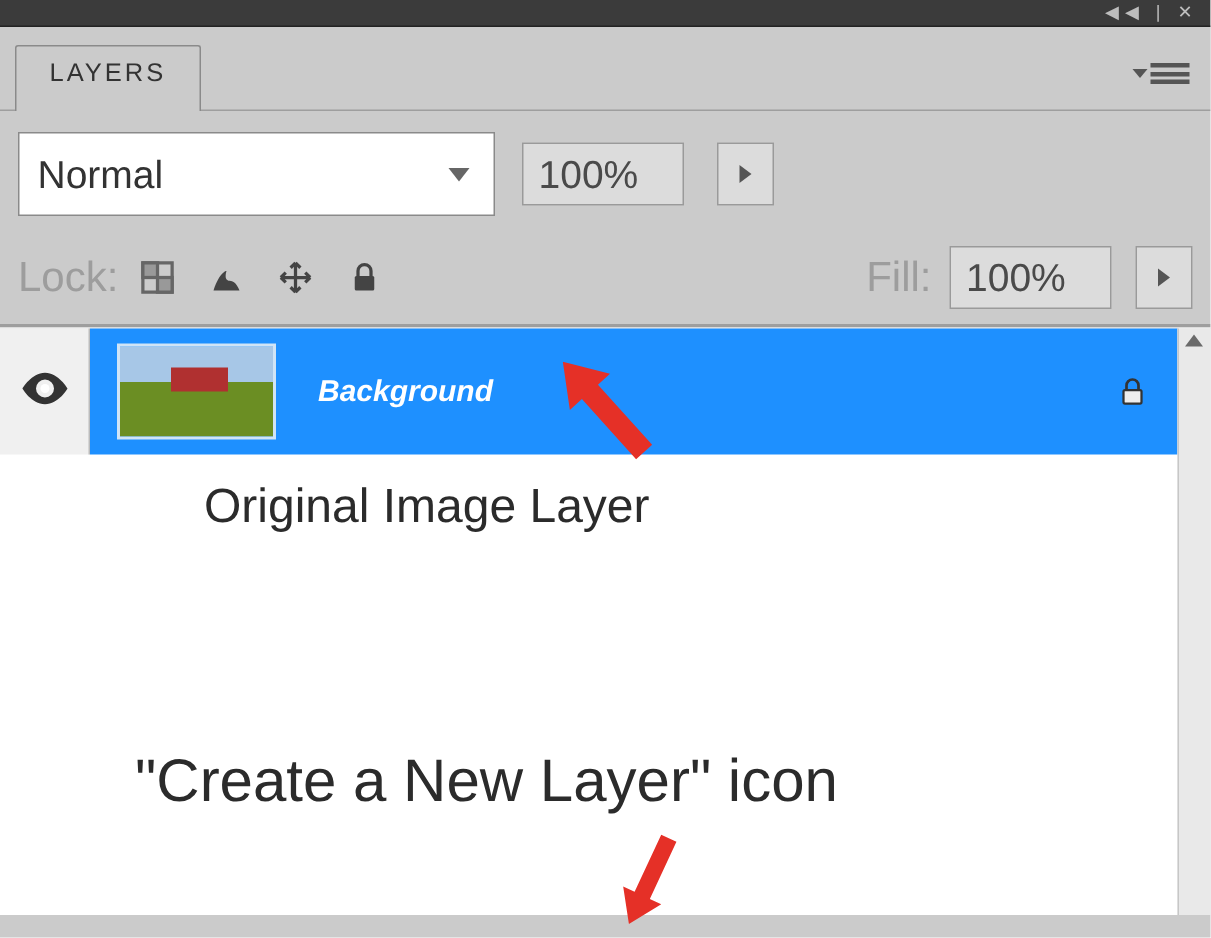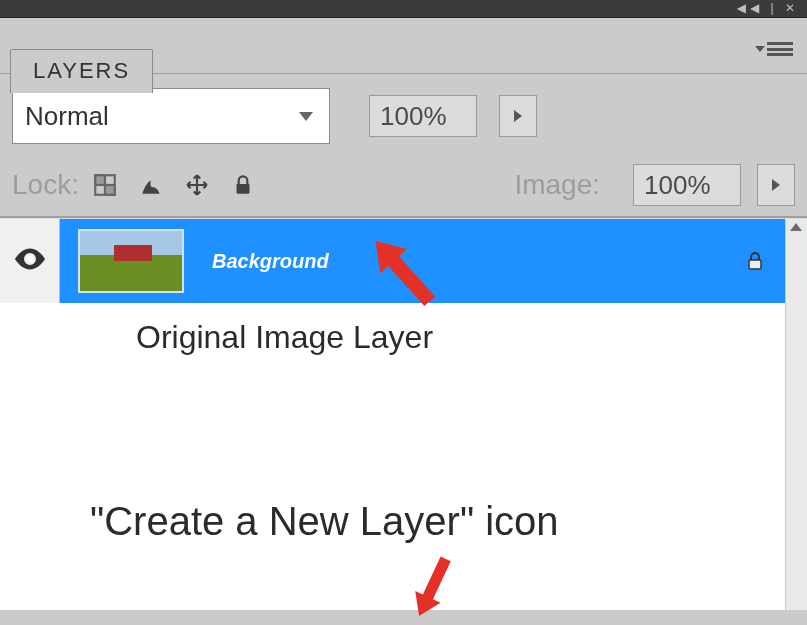--- a/index.html
+++ b/index.html
@@ -37,25 +37,24 @@
   }
   .tab {
     position: absolute;
     left: 10px;
     top: 12px;
     height: 44px;
     padding: 8px 22px 0 22px;
     background: #cbcbcb;
     border: 1px solid #8a8a8a;
     border-bottom: none;
-    font-size: 22px;
+    font-size: 17px;
     letter-spacing: 2px;
     color: #333;
     border-radius: 2px 2px 0 0;
-    margin-top: 19px;
   }
   .tab-row .panel-menu {
     position: absolute;
     right: 14px;
     top: 24px;
     width: 32px;
     height: 14px;
     display: flex;
     flex-direction: column;
     justify-content: space-between;
@@ -125,21 +124,20 @@
   .pct-box {
     height: 42px;
     min-width: 108px;
     padding: 0 10px;
     background: #dcdcdc;
     border: 1px solid #9a9a9a;
     display: inline-flex;
     align-items: center;
     font-size: 26px;
     color: #4a4a4a;
-    margin-left: 21px;
   }
   .arrow-btn {
     height: 42px;
     width: 38px;
     background: #dcdcdc;
     border: 1px solid #9a9a9a;
     display: inline-flex;
     align-items: center;
     justify-content: center;
     margin-left: 4px;
@@ -335,21 +333,21 @@
         </svg>
       </span>
       <span class="ico">
         <svg viewBox="0 0 24 24" fill="#444">
           <rect x="6" y="11" width="12" height="9" rx="1"></rect>
           <path d="M8 11V8a4 4 0 018 0v3" fill="none" stroke="#444" stroke-width="2"></path>
         </svg>
       </span>
     </div>
     <div class="spacer"></div>
-    <span class="lbl-disabled">Image:</span>
+    <span class="lbl-disabled">Fill:</span>
     <span class="pct-box">
       <span>100%</span>
     </span>
     <span class="arrow-btn"></span>
   </div>
 </div>
 
 <div class="layer-area">
   <div class="eye-col">
     <span class="eye">

